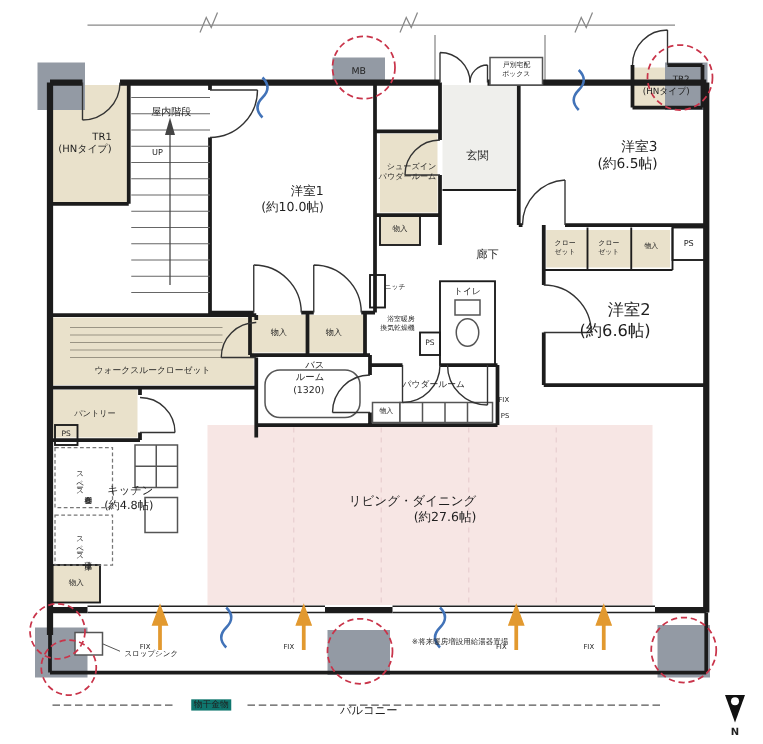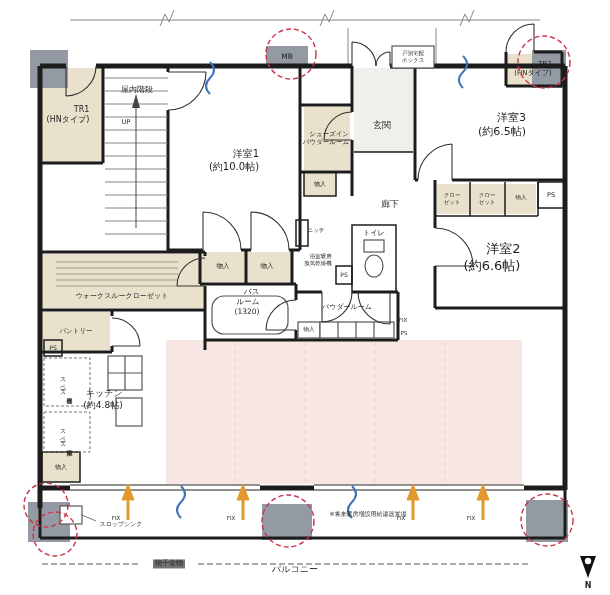--- a/index.html
+++ b/index.html
@@ -2,21 +2,21 @@
 <html><head>
 <meta charset="utf-8">
 <style>
   html,body{margin:0;padding:0;background:#fff;}
   #plan{position:relative;width:610px;height:595px;background:#fff;overflow:hidden;
         font-family:"DejaVu Sans",sans-serif;}
   #plan svg{position:absolute;left:0;top:0;}
   .lbl{position:absolute;transform:translate(-50%,-50%);color:#1f1f1f;
        white-space:pre-line;text-align:right;line-height:1.3;z-index:5;}
   .lbl.v{writing-mode:vertical-rl;line-height:1.1;}
-  .lbl.bg{background:#737373;padding:0 2px;}
+  .lbl.bg{background:#0f766e;padding:0 2px;}
 </style>
 </head>
 <body>
 
 <div id="plan">
 
 <svg width="610" height="595" viewBox="0 0 610 595">
 
   <g>
     <rect x="42" y="68" width="61" height="95" fill="#e9e1cb"></rect>
@@ -231,20 +231,22 @@
   <div class="lbl" style="left:403px;top:321px;font-size:5.5px">FIX</div>
   <div class="lbl" style="left:404px;top:334px;font-size:5.5px">PS</div>
   <div class="lbl" style="left:344px;top:275px;font-size:6px">PS</div>
   <div class="lbl" style="left:53px;top:348px;font-size:6px">PS</div>
   <div class="lbl" style="left:103px;top:400px;font-size:9px">キッチン
 (約4.8帖)</div>
   <div class="lbl v" style="left:66px;top:383px;font-size:6px">食器棚
 スペース</div>
   <div class="lbl v" style="left:66px;top:435px;font-size:6px">冷蔵庫
 スペース</div>
+  <div class="lbl" style="left:330px;top:408px;font-size:10px">リビング・ダイニング
+(約27.6帖)</div>
   <div class="lbl" style="left:295px;top:570px;font-size:9px">バルコニー</div>
   <div class="lbl" style="left:121px;top:524px;font-size:6px">スロップシンク</div>
   <div class="lbl bg" style="left:169px;top:564px;font-size:7px">物干金物</div>
   <div class="lbl" style="left:368px;top:514px;font-size:6px">※将来暖房増設用給湯器置場</div>
   <div class="lbl" style="left:116px;top:519px;font-size:5.5px">FIX</div>
   <div class="lbl" style="left:231px;top:519px;font-size:5.5px">FIX</div>
   <div class="lbl" style="left:401px;top:519px;font-size:5.5px">FIX</div>
   <div class="lbl" style="left:471px;top:519px;font-size:5.5px">FIX</div>
   <div class="lbl" style="left:588px;top:586px;font-size:8px;font-weight:bold">N</div>
 

